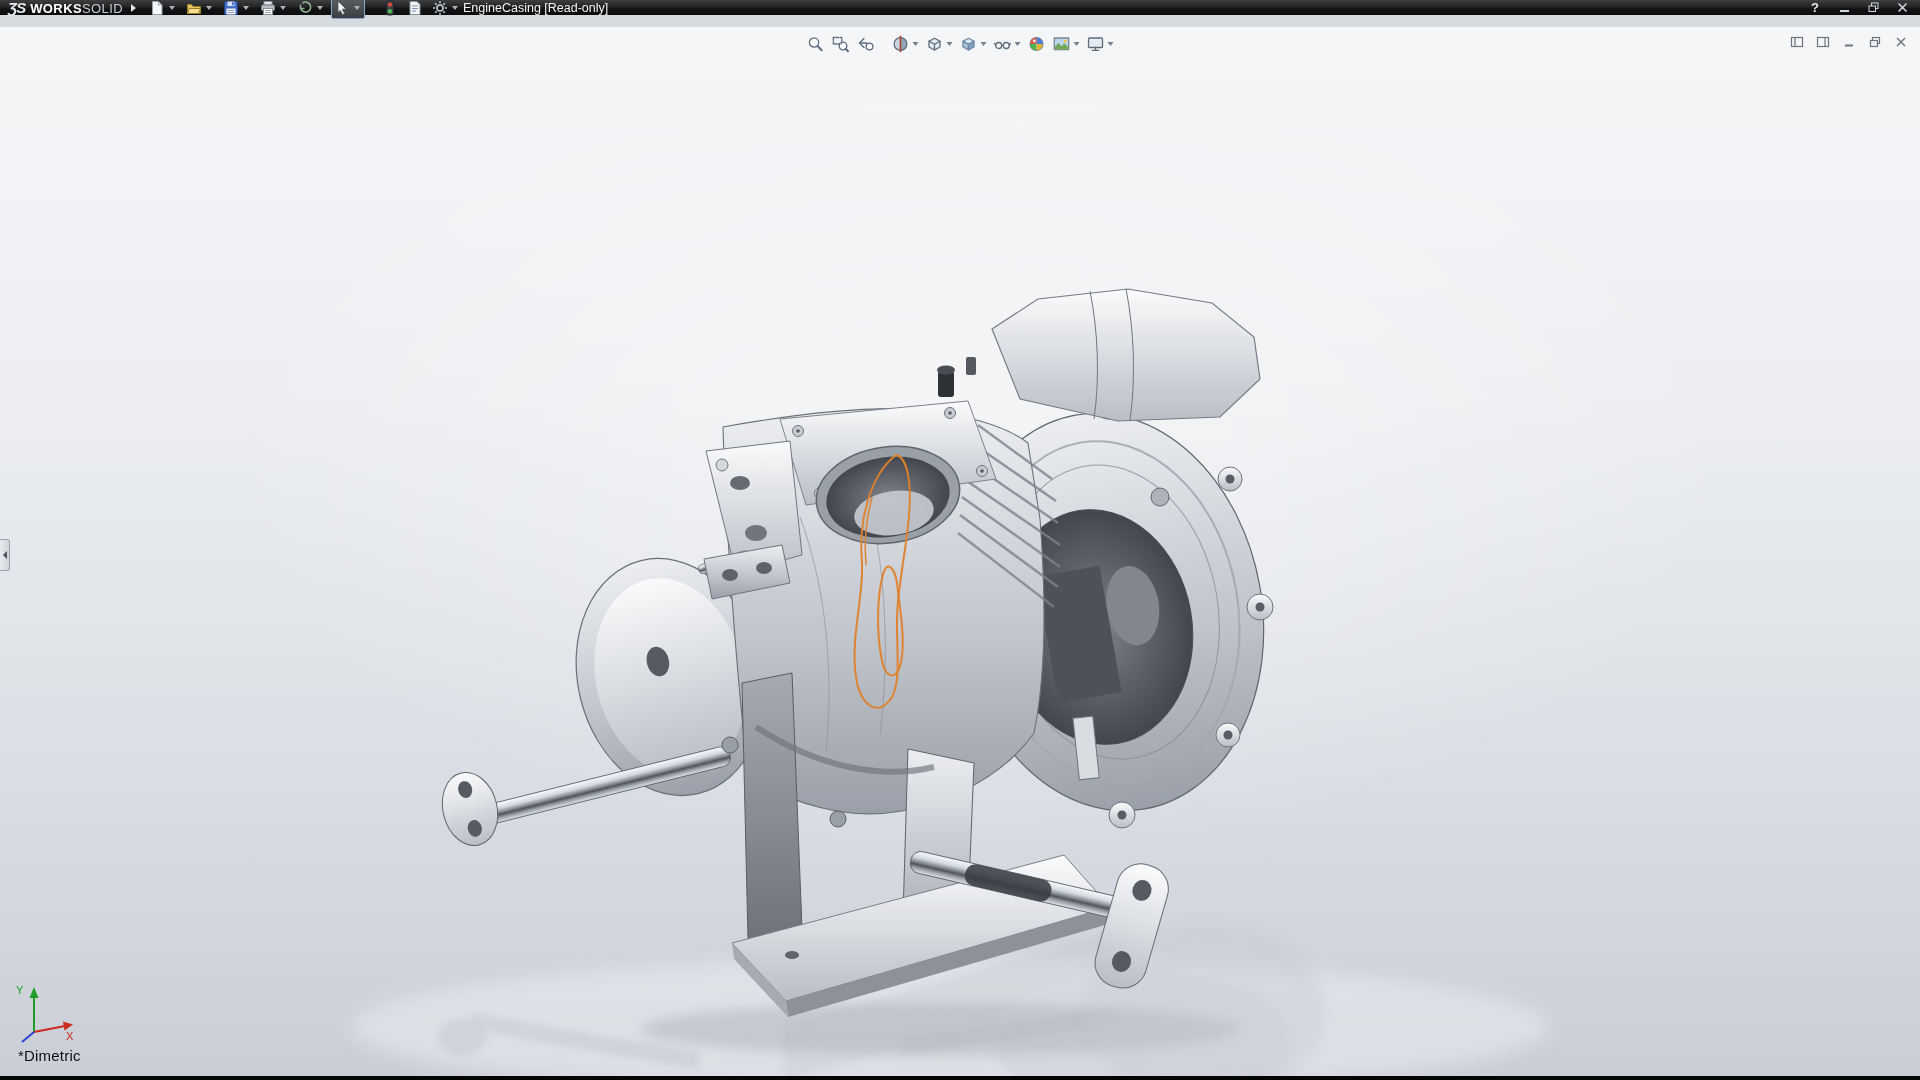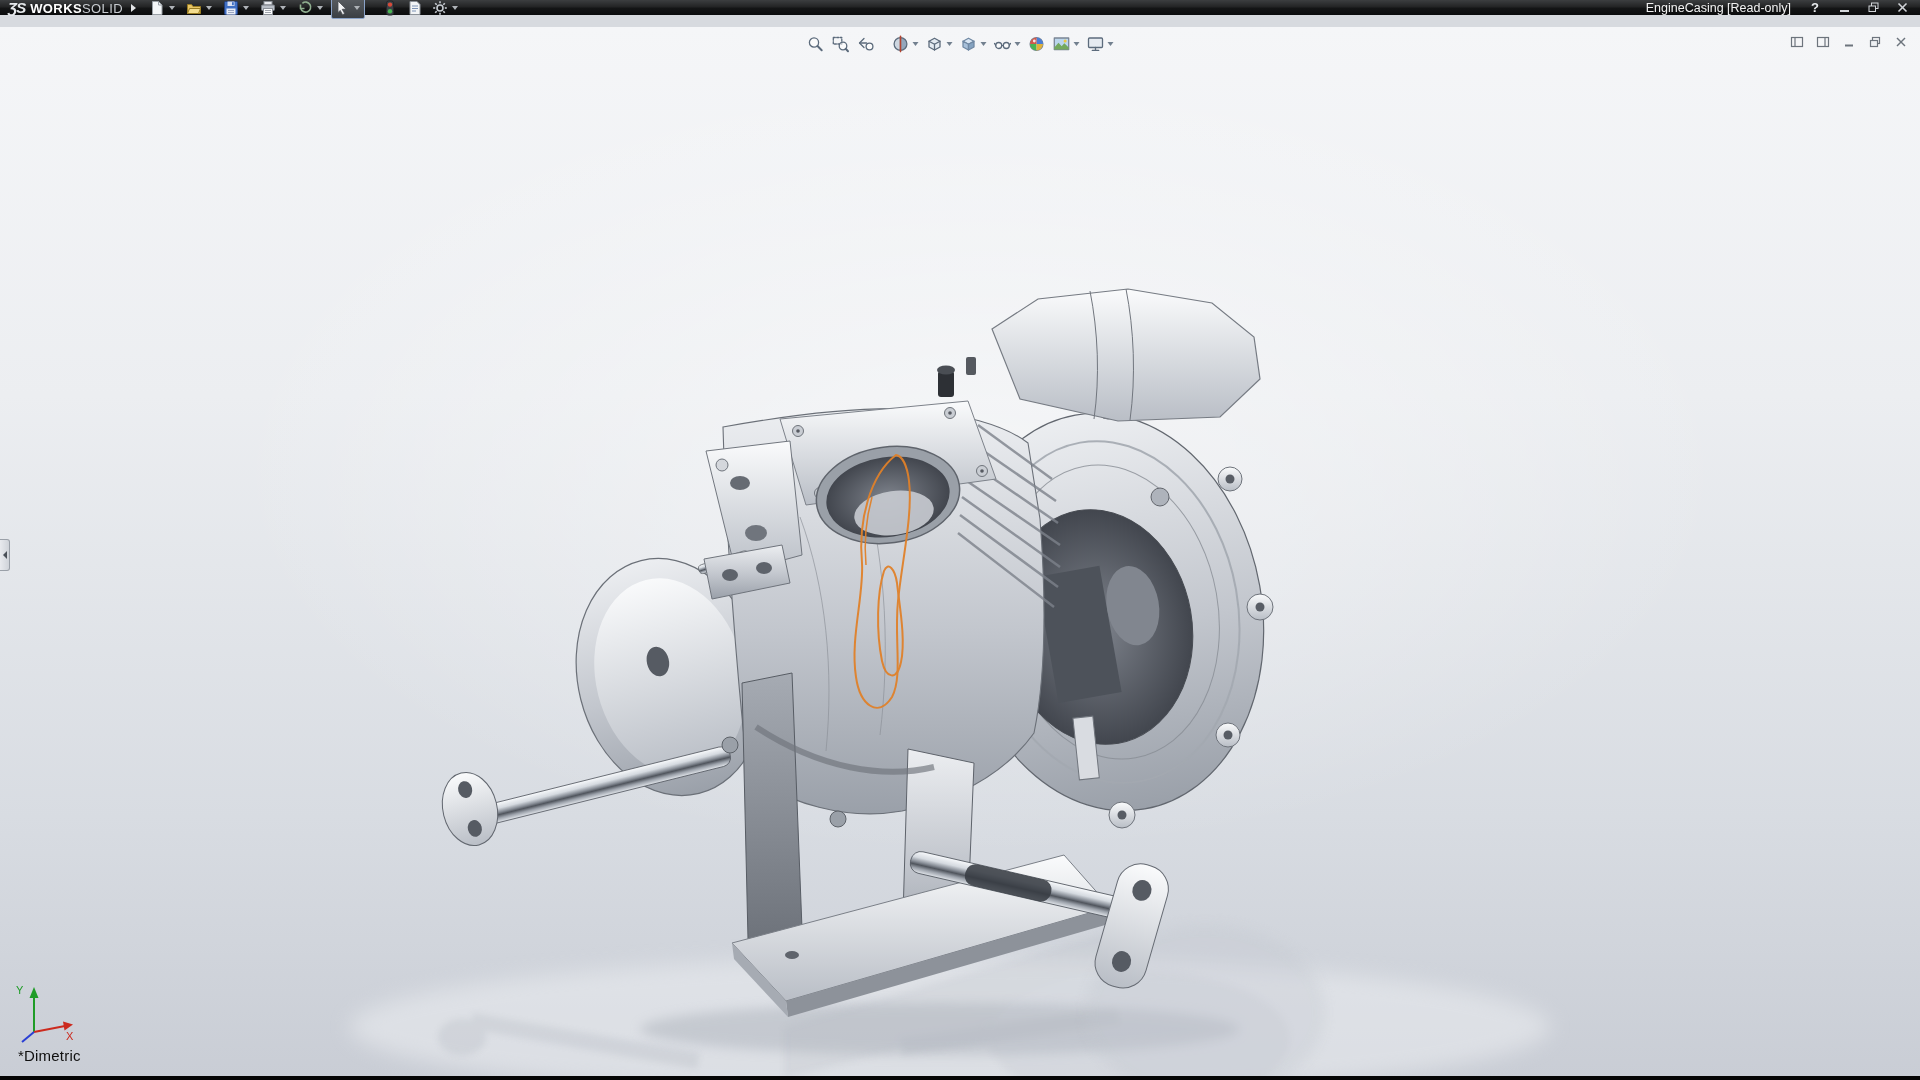--- a/index.html
+++ b/index.html
@@ -15,21 +15,21 @@
   .brand-name{font-size:13px;letter-spacing:.4px}
   .brand-name b{color:#ffffff}
   .brand-name span{color:#c7cbd0;font-weight:normal}
   .menu-arrow{width:0;height:0;border-top:4px solid transparent;border-bottom:4px solid transparent;border-left:5px solid #e2e4e6;margin:0 10px 0 2px}
   .tb-toolbar{display:flex;align-items:center;gap:3px}
   .tb-btn{display:flex;align-items:center;height:22px;padding:1px 2px;border:1px solid transparent;border-radius:2px}
   .tb-btn svg{display:block}
   .tb-btn .dd{width:0;height:0;border-left:3px solid transparent;border-right:3px solid transparent;border-top:4px solid #aeb2b7;margin:0 2px 0 4px}
   .tb-btn.active{border:1px solid #8aa2c8;background:linear-gradient(180deg,#5a5e63,#3a3e43)}
   .tb-gap{width:8px}
-  .title{flex:1;text-align:right;font-size:12.5px;color:#f2f2f2;white-space:nowrap;overflow:hidden}
+  .title{flex:1;text-align:left;font-size:12.5px;color:#f2f2f2;white-space:nowrap;overflow:hidden}
   .win-controls{display:flex;align-items:center;gap:13px;padding:0 10px 0 16px}
   .wc{display:flex;align-items:center;justify-content:center;width:16px;height:16px}
   .help-glyph{font-size:13px;font-weight:bold;color:#e9ebed}
 
   
   .viewport{position:absolute;top:27px;left:0;width:1920px;height:1053px;overflow:hidden;
     background:linear-gradient(180deg,#f5f6f8 0%,#eceef1 35%,#d8dce2 75%,#c9cdd5 100%)}
   .model{position:absolute;top:0;left:0;width:1920px;height:1053px}
 
   

